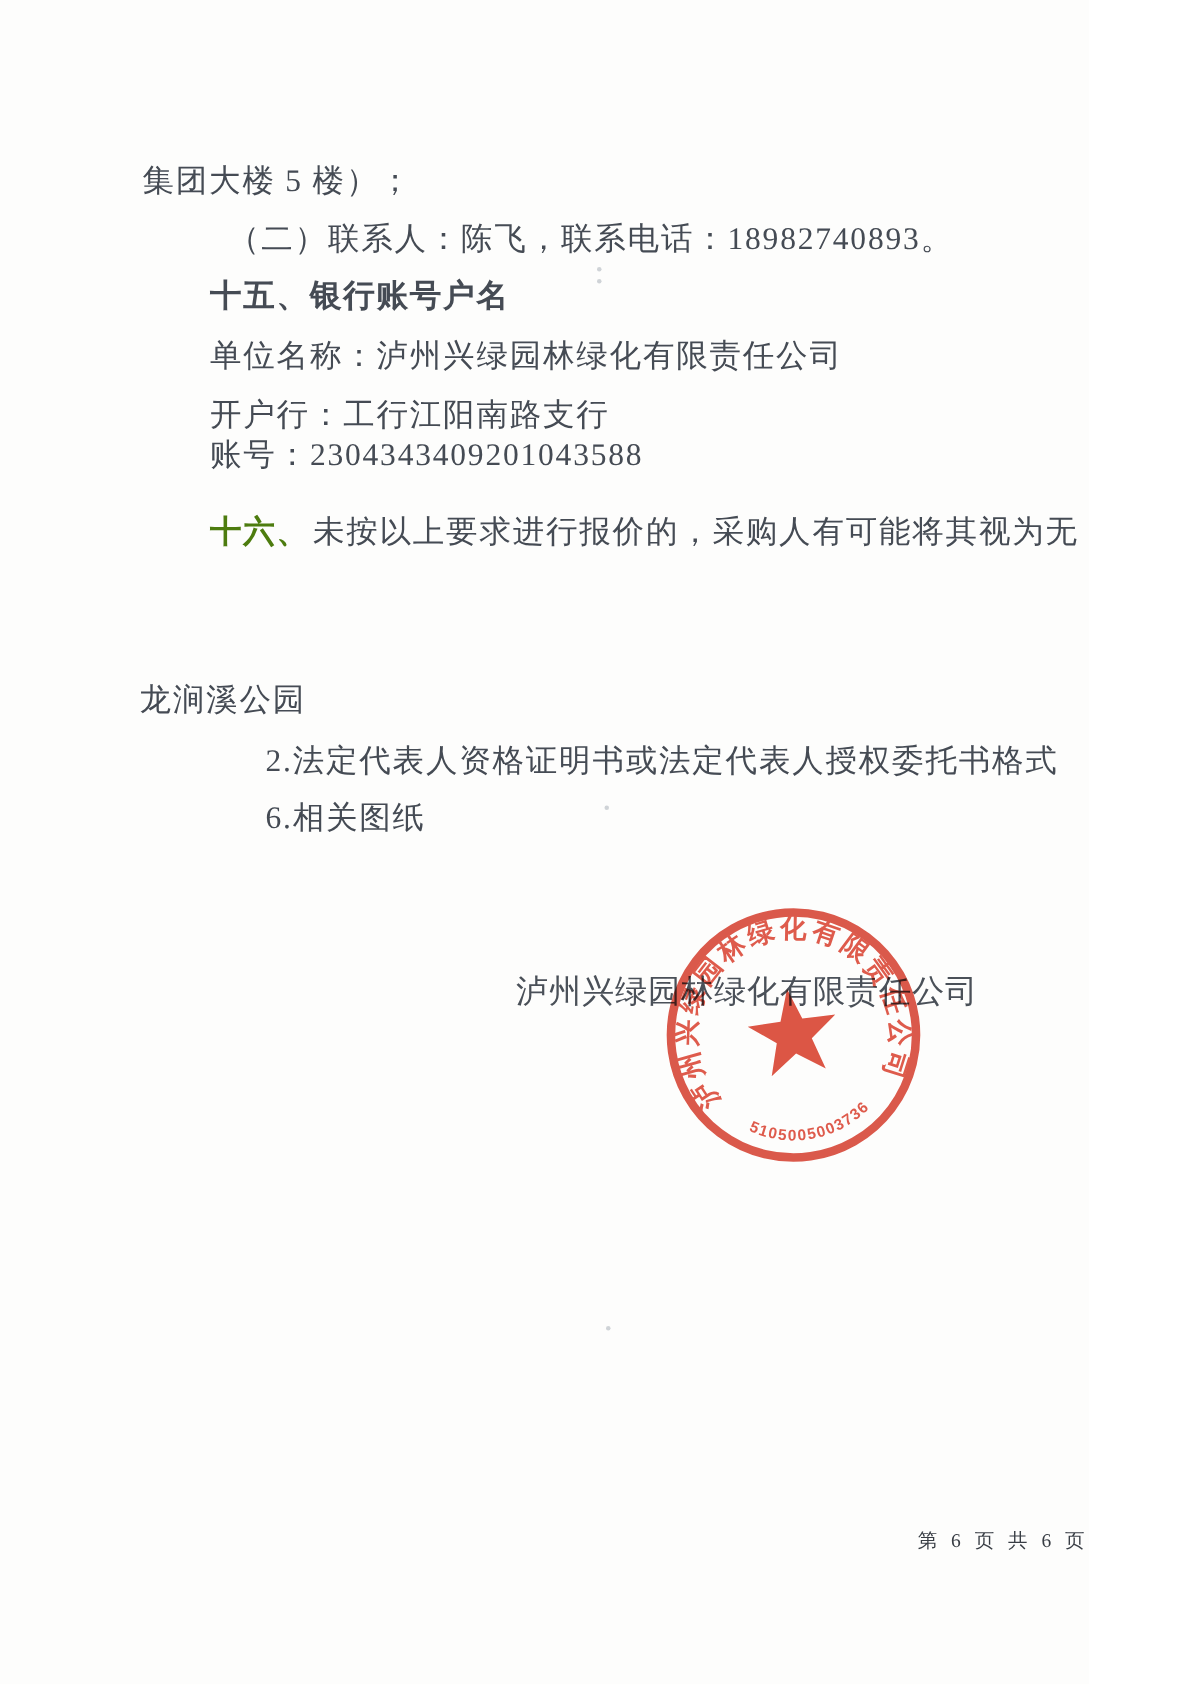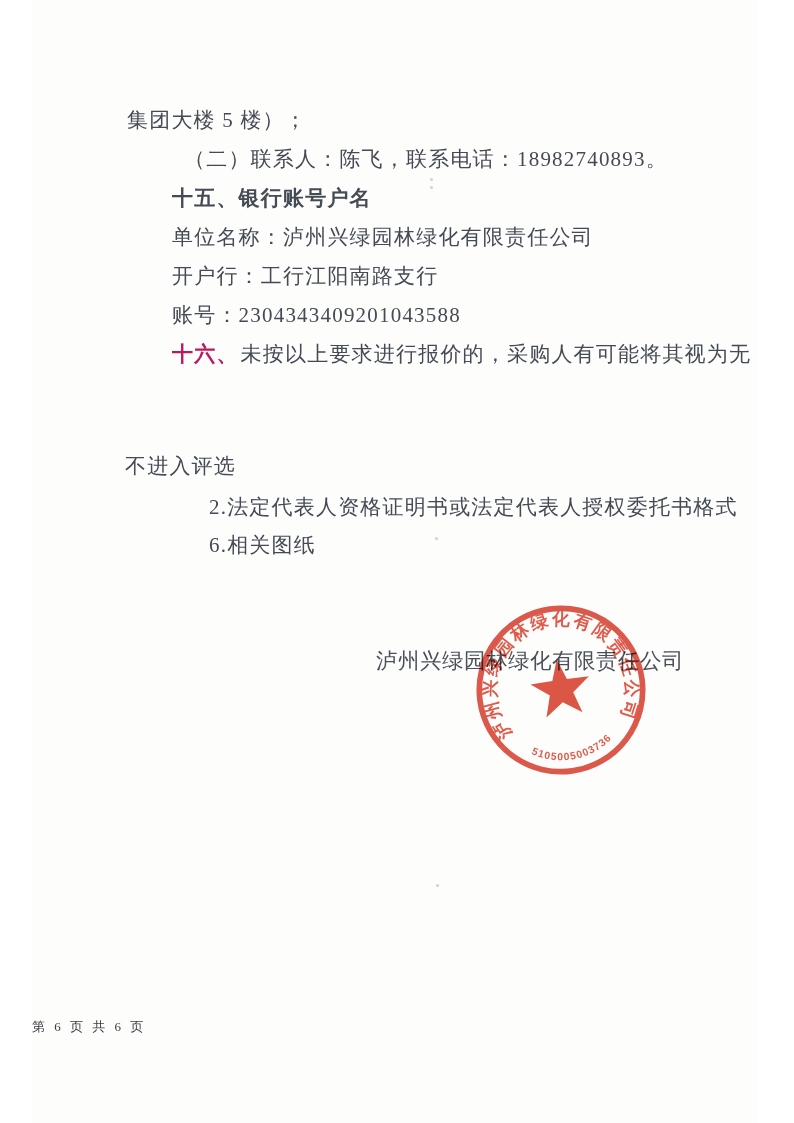--- a/index.html
+++ b/index.html
@@ -10,51 +10,50 @@
     background: #ffffff;
     font-family: "Liberation Serif", "DejaVu Serif", serif;
   }
   #page {
     position: relative;
     width: 726px;
     height: 1123px;
     background: #fdfdfc;
     overflow: hidden;
     color: #434952;
-    margin-left: 32px;
   }
   p.line {
     position: absolute;
     margin: 0;
     font-size: 21px;
     line-height: 26px;
     letter-spacing: 1.2px;
     white-space: nowrap;
     color: #454b54;
   }
   .heading, .lead {
     font-family: "Liberation Sans", "DejaVu Sans", sans-serif;
     font-weight: 700;
-    color: #be185d;
+    color: #4d7c0f;
   }
   .lead { margin-right: 2px; }
   .sig {
     position: absolute;
     margin: 0;
     font-size: 21.5px;
     letter-spacing: 0.5px;
     white-space: nowrap;
     color: #4a5058;
   }
   .footer {
     position: absolute;
     left: 0;
     right: 0;
     top: 1018px;
-    text-align: left;
+    text-align: right;
     font-size: 13px;
     letter-spacing: 3px;
     color: #383d44;
   }
   .seal-main {
     position: absolute;
     left: 438px;
     top: 599px;
     width: 182px;
     height: 182px;
@@ -87,23 +86,23 @@
 </head>
 <body>
 
 <div id="page">
 
   <p class="line" style="left:95px;  top:107px;"><span>集团大楼 5 楼）；</span></p>
   <p class="line" style="left:152px; top:146px;"><span>（二）联系人：陈飞，联系电话：18982740893。</span></p>
   <p class="line heading" style="left:140px; top:185px;"><span>十五、银行账号户名</span></p>
   <p class="line" style="left:140px; top:224px;"><span>单位名称：泸州兴绿园林绿化有限责任公司</span></p>
   <p class="line" style="left:140px; top:263px;"><span>开户行：工行江阳南路支行</span></p>
-  <p class="line" style="left:140px; top:302px;"><span>账号：2304343409201043588</span></p>
+  <p class="line" style="left:140px; top:290px;"><span>账号：2304343409201043588</span></p>
   <p class="line" style="left:140px; top:341px;"><b class="lead">十六、</b><span>未按以上要求进行报价的，采购人有可能将其视为无</span></p>
-  <p class="line" style="left:93px;  top:453px;"><span>不进入评选</span></p>
+  <p class="line" style="left:93px;  top:453px;"><span>龙涧溪公园</span></p>
   <p class="line" style="left:177px; top:494px;"><span>2.法定代表人资格证明书或法定代表人授权委托书格式</span></p>
   <p class="line" style="left:177px; top:532px;"><span>6.相关图纸</span></p>
 
   <p class="sig" style="left:344px; top:646px;">泸州兴绿园林绿化有限责任公司</p>
 
   <svg class="seal-main" viewBox="0 0 176 176">
     <circle cx="88" cy="88" r="79" fill="none" stroke="#d84333" stroke-width="5.5"></circle>
     <polygon fill="#da3f2c" points="88,58 80.9,78.3 59.5,78.7 76.6,91.7 70.4,112.3 88,100 105.6,112.3 99.4,91.7 116.5,78.7 95.1,78.3"></polygon>
     <path id="sealTopArc" d="M 37,125 A 63,63 0 1 1 139,125" fill="none"></path>
     <path id="sealBottomArc" d="M 44.3,140.1 A 68,68 0 0 0 131.7,140.1" fill="none"></path>

